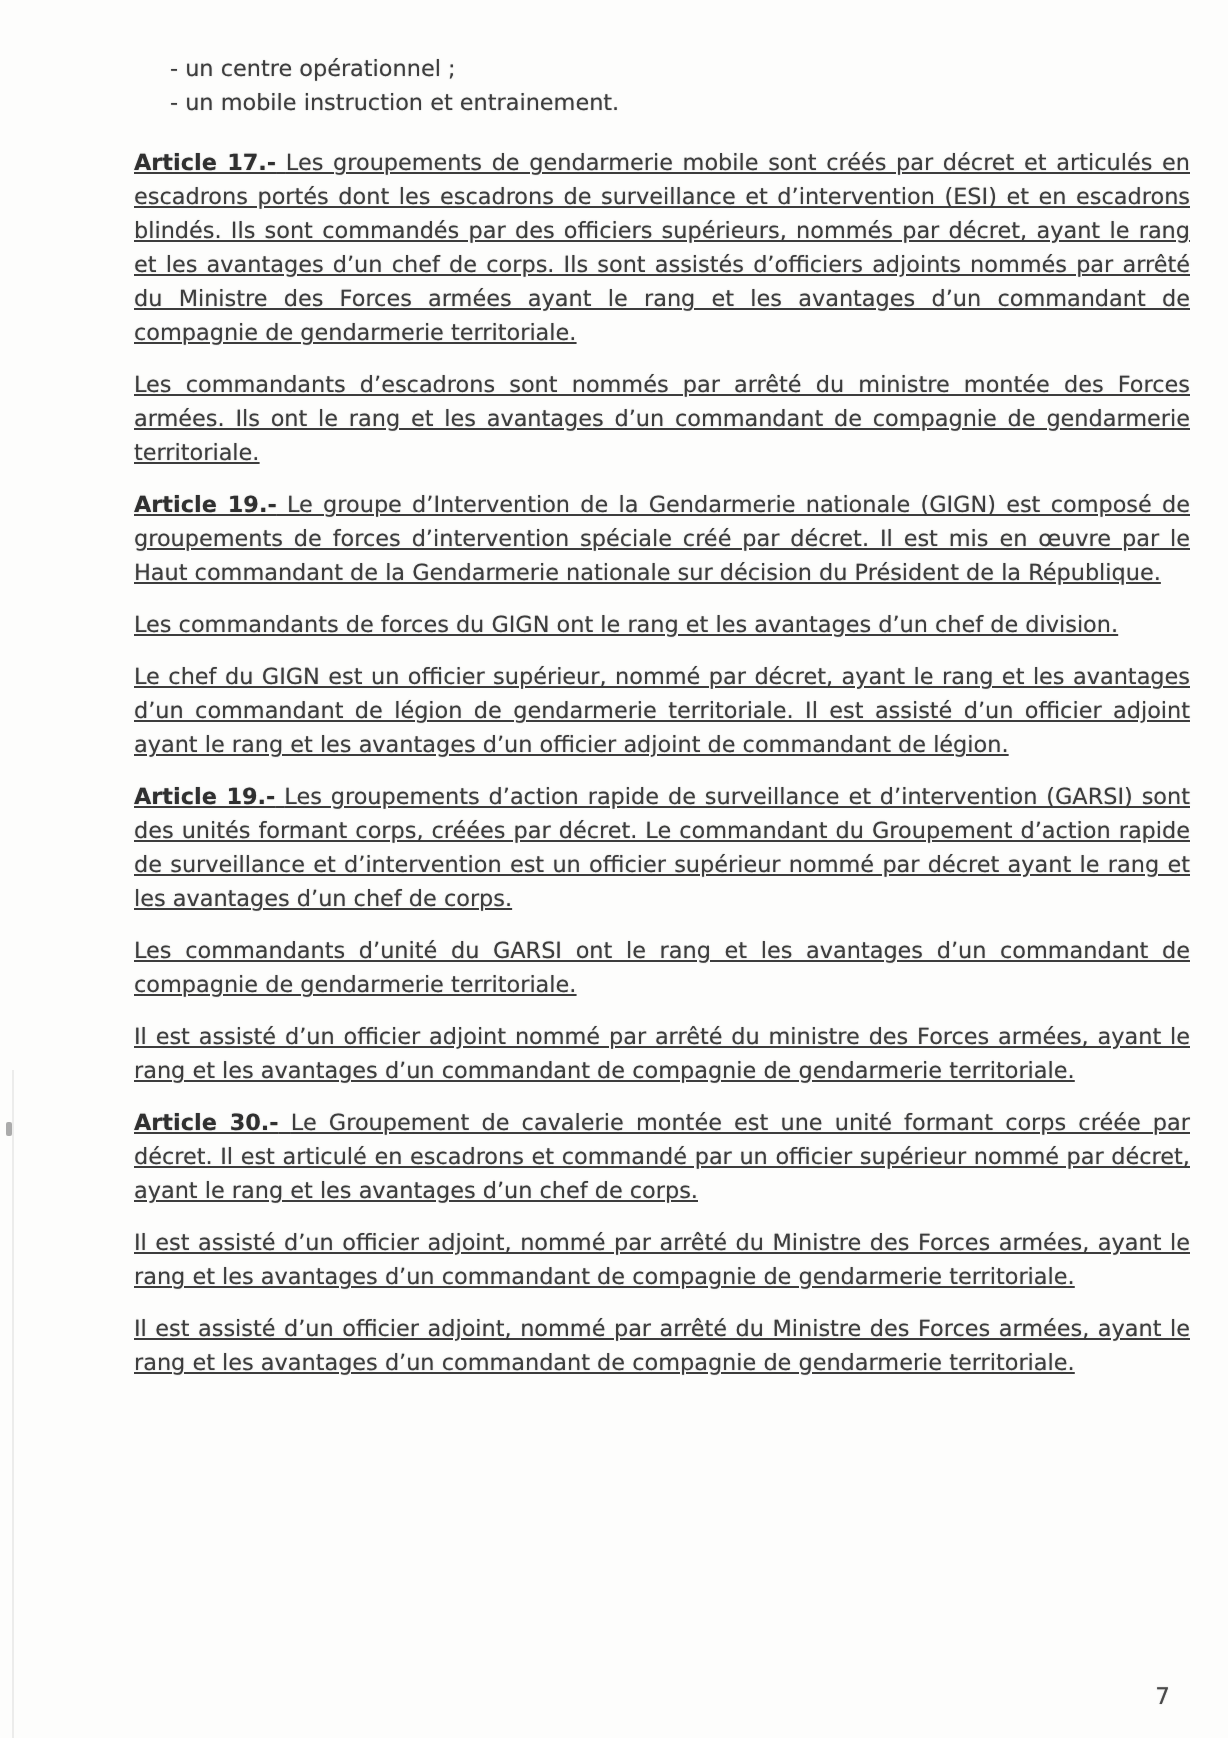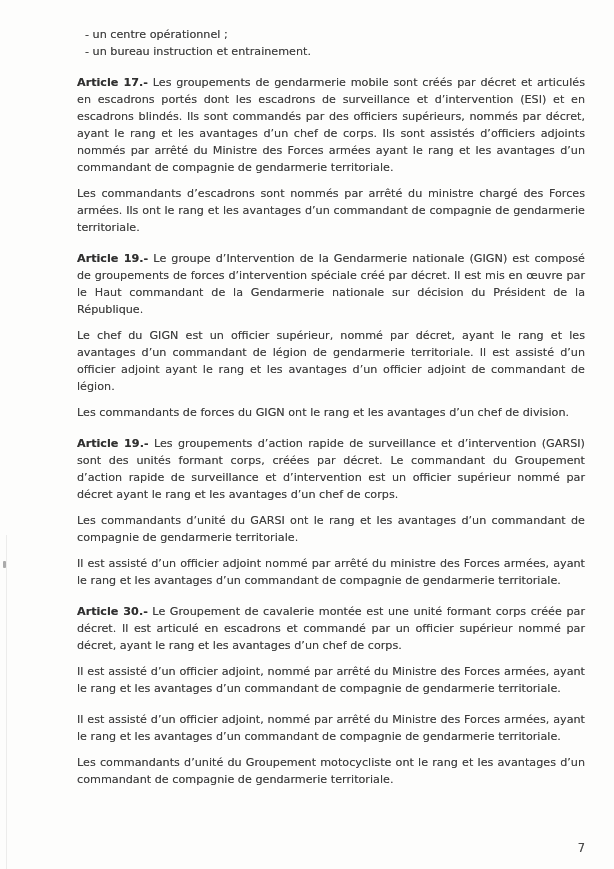--- a/index.html
+++ b/index.html
@@ -24,21 +24,21 @@
     left: 63px;
     right: 15px;
   }
   .bullets {
     list-style: none;
     margin: 0 0 13px 22px;
     padding: 0;
     font-size: 11.2px;
     line-height: 17px;
   }
-  .article { margin: 14px; }
+  .article { margin: 4px; text-decoration: underline; }
   .para {
     margin: 0 0 9px 0;
     font-size: 11.2px;
     line-height: 17px;
     text-align: justify;
   }
   .article-label {
     font-weight: bold;
     color: #303030;
   }
@@ -71,42 +71,41 @@
 </head>
 <body>
 
 <div class="page">
   <div class="scan-edge-line"></div>
   <div class="scan-speck"></div>
 
   <div class="content">
     <ul class="bullets">
         <li>- un centre opérationnel ;</li>
-        <li>- un bureau instruction et entrainement.</li>
+        <li>- un mobile instruction et entrainement.</li>
       </ul>
     <div>
         <section class="article">
           <p class="para"><strong class="article-label">Article 17.-</strong> <span>Les groupements de gendarmerie mobile sont créés par décret et articulés en escadrons portés dont les escadrons de surveillance et d’intervention (ESI) et en escadrons blindés. Ils sont commandés par des officiers supérieurs, nommés par décret, ayant le rang et les avantages d’un chef de corps. Ils sont assistés d’officiers adjoints nommés par arrêté du Ministre des Forces armées ayant le rang et les avantages d’un commandant de compagnie de gendarmerie territoriale.</span></p>
-          <p class="para">Les commandants d’escadrons sont nommés par arrêté du ministre chargé des Forces armées. Ils ont le rang et les avantages d’un commandant de compagnie de gendarmerie territoriale.</p>
+          <p class="para">Les commandants d’escadrons sont nommés par arrêté du ministre montée des Forces armées. Ils ont le rang et les avantages d’un commandant de compagnie de gendarmerie territoriale.</p>
         </section>
         <section class="article">
           <p class="para"><strong class="article-label">Article 19.-</strong> <span>Le groupe d’Intervention de la Gendarmerie nationale (GIGN) est composé de groupements de forces d’intervention spéciale créé par décret. Il est mis en œuvre par le Haut commandant de la Gendarmerie nationale sur décision du Président de la République.</span></p>
+          <p class="para">Les commandants de forces du GIGN ont le rang et les avantages d’un chef de division.</p>
           <p class="para">Le chef du GIGN est un officier supérieur, nommé par décret, ayant le rang et les avantages d’un commandant de légion de gendarmerie territoriale. Il est assisté d’un officier adjoint ayant le rang et les avantages d’un officier adjoint de commandant de légion.</p>
-          <p class="para">Les commandants de forces du GIGN ont le rang et les avantages d’un chef de division.</p>
         </section>
         <section class="article">
           <p class="para"><strong class="article-label">Article 19.-</strong> <span>Les groupements d’action rapide de surveillance et d’intervention (GARSI) sont des unités formant corps, créées par décret. Le commandant du Groupement d’action rapide de surveillance et d’intervention est un officier supérieur nommé par décret ayant le rang et les avantages d’un chef de corps.</span></p>
           <p class="para">Les commandants d’unité du GARSI ont le rang et les avantages d’un commandant de compagnie de gendarmerie territoriale.</p>
           <p class="para">Il est assisté d’un officier adjoint nommé par arrêté du ministre des Forces armées, ayant le rang et les avantages d’un commandant de compagnie de gendarmerie territoriale.</p>
         </section>
         <section class="article">
           <p class="para"><strong class="article-label">Article 30.-</strong> <span>Le Groupement de cavalerie montée est une unité formant corps créée par décret. Il est articulé en escadrons et commandé par un officier supérieur nommé par décret, ayant le rang et les avantages d’un chef de corps.</span></p>
           <p class="para">Il est assisté d’un officier adjoint, nommé par arrêté du Ministre des Forces armées, ayant le rang et les avantages d’un commandant de compagnie de gendarmerie territoriale.</p>
         </section>
         <section class="article">
           <p class="para">Il est assisté d’un officier adjoint, nommé par arrêté du Ministre des Forces armées, ayant le rang et les avantages d’un commandant de compagnie de gendarmerie territoriale.</p>
-          <p class="para">Les commandants d’unité du Groupement motocycliste ont le rang et les avantages d’un commandant de compagnie de gendarmerie territoriale.</p>
         </section>
       </div>
   </div>
 
   <div class="pagenum">7</div>
 </div>
 
 </body></html>

